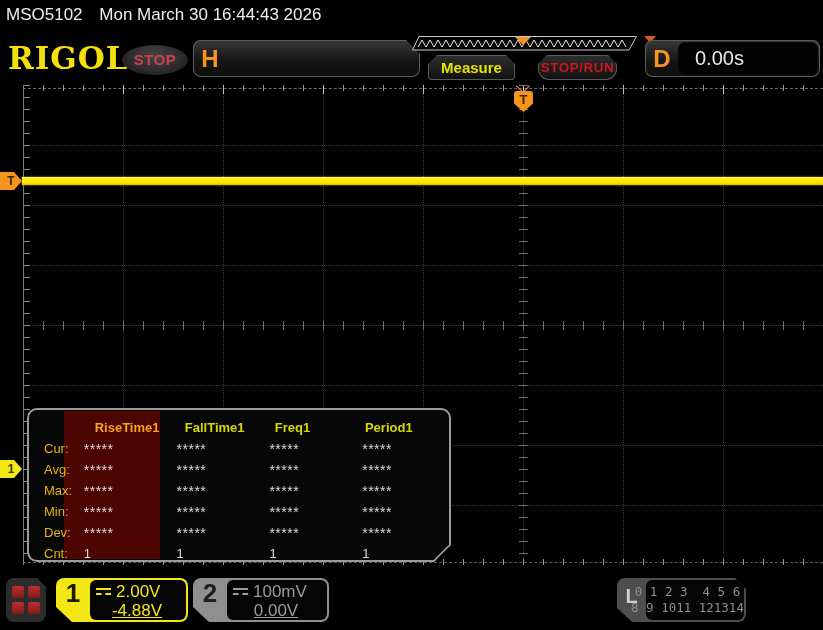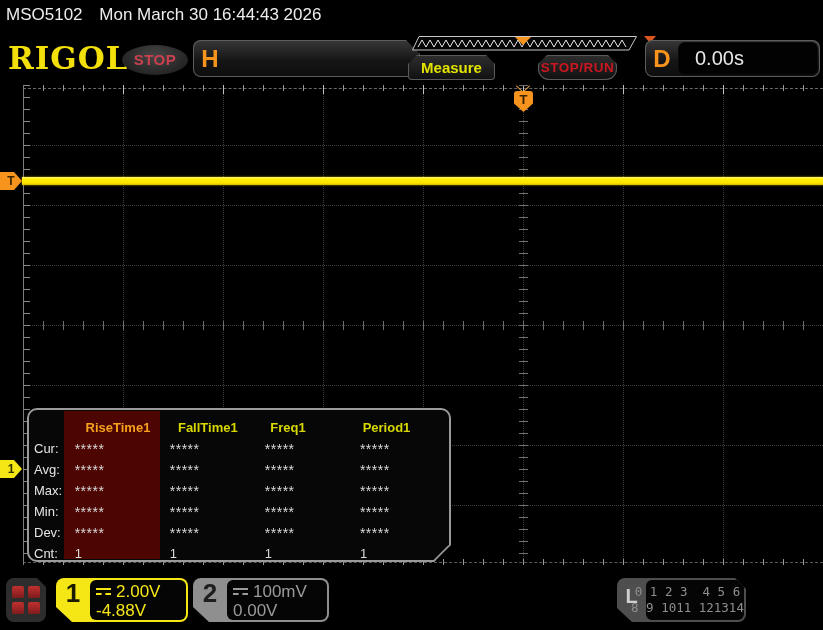--- a/index.html
+++ b/index.html
@@ -23,21 +23,21 @@
   .valuebox{position:relative;flex:1;height:31px;margin-right:3px;background:#020202;
         border-radius:6px;box-shadow:inset 0 1px 0 #000,0 0 0 1px #0a0a0a;}
   .timebase{position:absolute;left:14px;top:3px;font-size:21px;color:#e8e8e8;}
   .ratebox{position:absolute;right:8px;top:1px;text-align:right;font-size:13.5px;line-height:15px;color:#8a8a8a;}
   .delayval{position:absolute;left:16px;top:4px;font-size:20px;color:#e8e8e8;}
   .zigzagwrap{position:absolute;left:412px;top:36px;width:226px;height:15px;}
   .tbutton{position:absolute;top:55px;height:25px;background:linear-gradient(#2e2e2e,#101010);
         box-shadow:inset 0 0 0 1px #5a5a5a;border-radius:4px;
         clip-path:polygon(9px 0,calc(100% - 9px) 0,100% 9px,100% 100%,0 100%,0 9px);
         text-align:center;font-weight:bold;cursor:pointer;}
-  .measurebtn{left:408px;width:87px;font-size:15px;line-height:25px;color:#e3e300;}
+  .measurebtn{left:428px;width:87px;font-size:15px;line-height:25px;color:#e3e300;}
   .stoprunbtn{left:538px;width:79px;font-size:13.5px;line-height:25px;color:#cc1620;letter-spacing:.5px;border-radius:11px;}
   .dnotch{position:absolute;left:644px;top:36px;width:0;height:0;
         border-left:6px solid transparent;border-right:6px solid transparent;border-top:7px solid #d9561f;}
   
   .grid{position:absolute;left:23px;top:85px;width:800px;height:480px;}
   .gv{position:absolute;top:0;width:0;height:480px;border-left:1px dotted #3d3d3d;}
   .gh{position:absolute;left:0;height:0;width:800px;border-top:1px dotted #3d3d3d;}
   .axis-left-line{position:absolute;left:23px;top:85px;width:1px;height:480px;background:#7d7d7d;}
   .axis-left-ticks{position:absolute;left:24px;top:85px;width:6px;height:480px;
         background:repeating-linear-gradient(to bottom,#8a8a8a 0 1px,transparent 1px 12px);}
@@ -67,41 +67,41 @@
         border-right:1.5px solid #dd9f45;border-bottom:1.5px solid #dd9f45;transform:rotate(45deg);}
   
   .meas{position:absolute;left:27px;top:408px;width:424px;height:154px;background:#070707;
         border:2px solid #9a9a9a;border-radius:10px;box-sizing:border-box;
         clip-path:polygon(0 0,100% 0,100% calc(100% - 17px),calc(100% - 17px) 100%,0 100%);}
   .meas-bevel{position:absolute;right:-4px;bottom:4px;width:26px;height:2px;background:#9a9a9a;
         transform:rotate(-45deg);}
   .meas-sel{position:absolute;left:35px;top:1px;width:96px;height:148px;background:#4d0502;}
   .mrow{position:relative;display:flex;height:21px;align-items:center;font-size:13px;}
   .mrow.mhead{margin-top:7px;padding-left:12px;}
-  .mlabel{width:35px;padding-left:5px;color:#e5e5e5;}
+  .mlabel{width:35px;padding-left:15px;color:#eab308;}
   .mcol{width:96px;padding-left:6px;box-sizing:border-box;color:#d9d9d9;letter-spacing:.5px;}
   .mcol.stars{font-size:14px;}
   .hsel{color:#f7a21d;font-weight:bold;letter-spacing:0;}
   .hyel{color:#d8d800;font-weight:bold;letter-spacing:0;}
   
   .menuicon{position:absolute;left:6px;top:578px;width:40px;height:44px;background:#2d2d2d;
         border-radius:8px;clip-path:polygon(0 0,calc(100% - 9px) 0,100% 9px,100% 100%,0 100%);
         display:grid;grid-template-columns:12px 12px;grid-template-rows:12px 12px;gap:4px;
         justify-content:center;align-content:center;}
   .menuicon div{background:linear-gradient(#c03030,#7e1c1c);border-radius:2px;}
   .chblock{position:absolute;top:578px;height:44px;border-radius:8px;
         clip-path:polygon(0 0,100% 0,100% 100%,16px 100%,0 calc(100% - 15px));}
   .ch1{left:56px;width:132px;background:#f5e616;}
   .ch2{left:193px;width:136px;background:#8f8f8f;}
   .chnum{position:absolute;left:0;top:0;width:34px;height:29px;text-align:center;
         font-size:26px;font-weight:bold;}
   .chinner{position:absolute;left:34px;top:2px;right:2px;bottom:2px;background:#050505;
         border-radius:6px;padding:2px 8px 0 6px;box-sizing:border-box;font-size:17px;line-height:19px;}
   .chline1{display:flex;align-items:center;gap:5px;}
-  .chline2{text-align:left;}
+  .chline2{text-align:center;text-decoration:underline;}
   .coupicon{display:inline-block;width:15px;}
   .coupicon .solid{height:0;border-top:2px solid currentColor;}
   .coupicon .dash{height:0;margin-top:3px;border-top:2px dashed currentColor;}
   .lblock{position:absolute;left:617px;top:578px;width:129px;height:44px;background:#4e4e4e;
         border-radius:8px;
         clip-path:polygon(0 0,calc(100% - 11px) 0,100% 11px,100% 100%,15px 100%,0 calc(100% - 14px));}
   .lnum{position:absolute;left:0;top:7px;width:29px;text-align:center;color:#cfcfcf;
         font-size:20px;font-weight:bold;}
   .linner{position:absolute;left:29px;top:2px;right:2px;bottom:2px;background:#050505;border-radius:6px;
         display:flex;flex-direction:column;justify-content:center;align-items:center;

